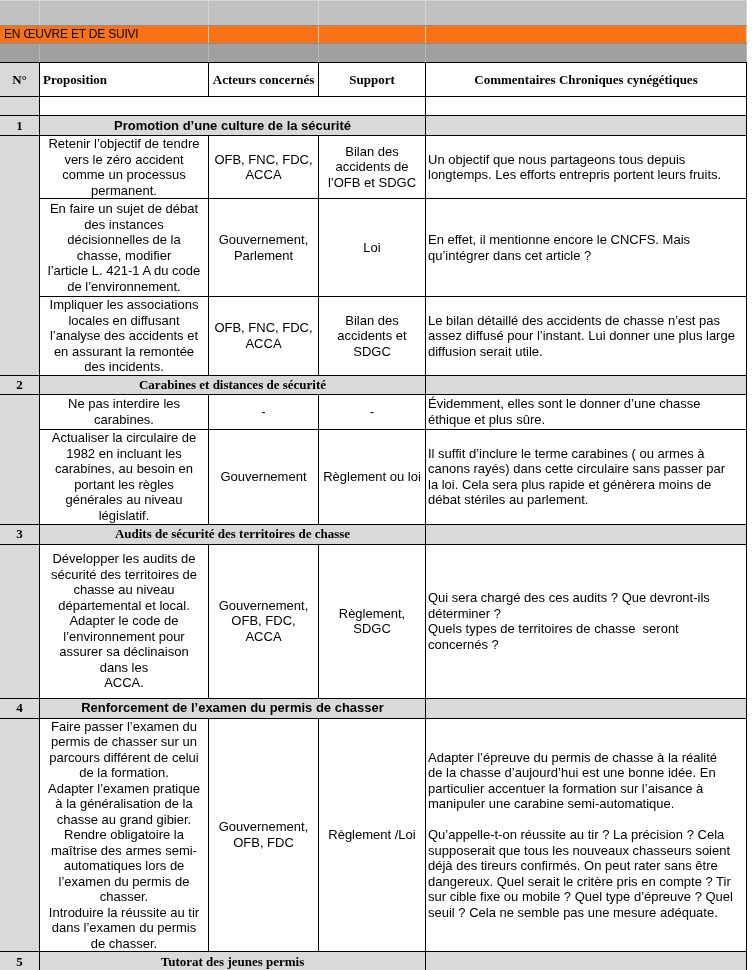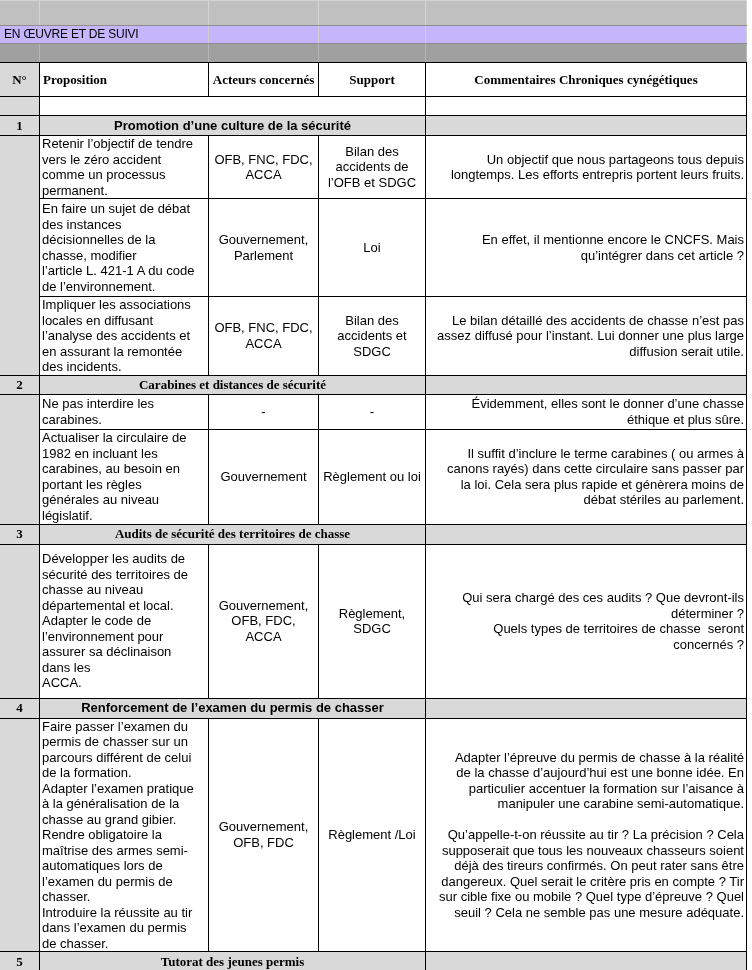--- a/index.html
+++ b/index.html
@@ -13,21 +13,21 @@
       padding: 0 2px;
       font-family: "Liberation Sans", sans-serif;
       font-size: 13px;
       line-height: 15.5px;
       color: #000;
       vertical-align: middle;
       overflow: hidden;
     }
     
     tr.band0 td { background: #c0c0c0; border: 1px solid #d4d4d4; border-bottom: 1px solid #8e8e8e; }
-    tr.band1 td { background: #c4b5fd; border: 1px solid #cfcfcf; border-bottom: 1px solid #8e8e8e; border-top: 1px solid #8e8e8e; margin-left: 18px; }
+    tr.band1 td { background: #f97316; border: 1px solid #cfcfcf; border-bottom: 1px solid #8e8e8e; border-top: 1px solid #8e8e8e; margin-left: 18px; }
     tr.band1 td.banner { font-size: 12px; line-height: 17px; padding-left: 4px; white-space: nowrap; letter-spacing: -0.2px; }
     tr.band2 td { background: #a0a0a0; border: 1px solid #b6b6b6; border-bottom: 1px solid #000; }
 
     
     tr.head td {
       font-family: "Liberation Serif", serif; font-weight: bold; font-size: 13px; line-height: 16px;
       text-align: center;
     }
     tr.head td.h-num { background: #d9d9d9; }
     tr.head td.h-prop { text-align: left; padding-left: 3px; }
@@ -36,23 +36,23 @@
 
     
     tr.sec td { background: #d9d9d9; }
     tr.sec td.sec-num {
       font-family: "Liberation Serif", serif; font-weight: bold; text-align: center; font-size: 13px;
     }
     tr.sec td.sec-title { text-align: center; font-weight: bold; }
     tr.sec td.sec-title.sans { font-family: "Liberation Sans", sans-serif; font-size: 13px; }
     tr.sec td.sec-title.serif { font-family: "Liberation Serif", serif; font-size: 13px; }
 
-    td.prop { white-space: pre; text-align: left; padding-left: 3px; }
+    td.prop { white-space: pre; text-align: center; padding-left: 3px; }
     td.act, td.sup { white-space: pre; text-align: center; line-height: 16px; }
-    td.com { white-space: pre; text-align: right; padding-left: 3px; line-height: 16px; }
+    td.com { white-space: pre; text-align: left; padding-left: 3px; line-height: 16px; }
     tr.tail td { padding: 0; }
   </style>
 </head>
 <body>
 
 <table class="sheet">
   <colgroup>
     <col style="width:40px">
     <col style="width:169px">
     <col style="width:110px">

